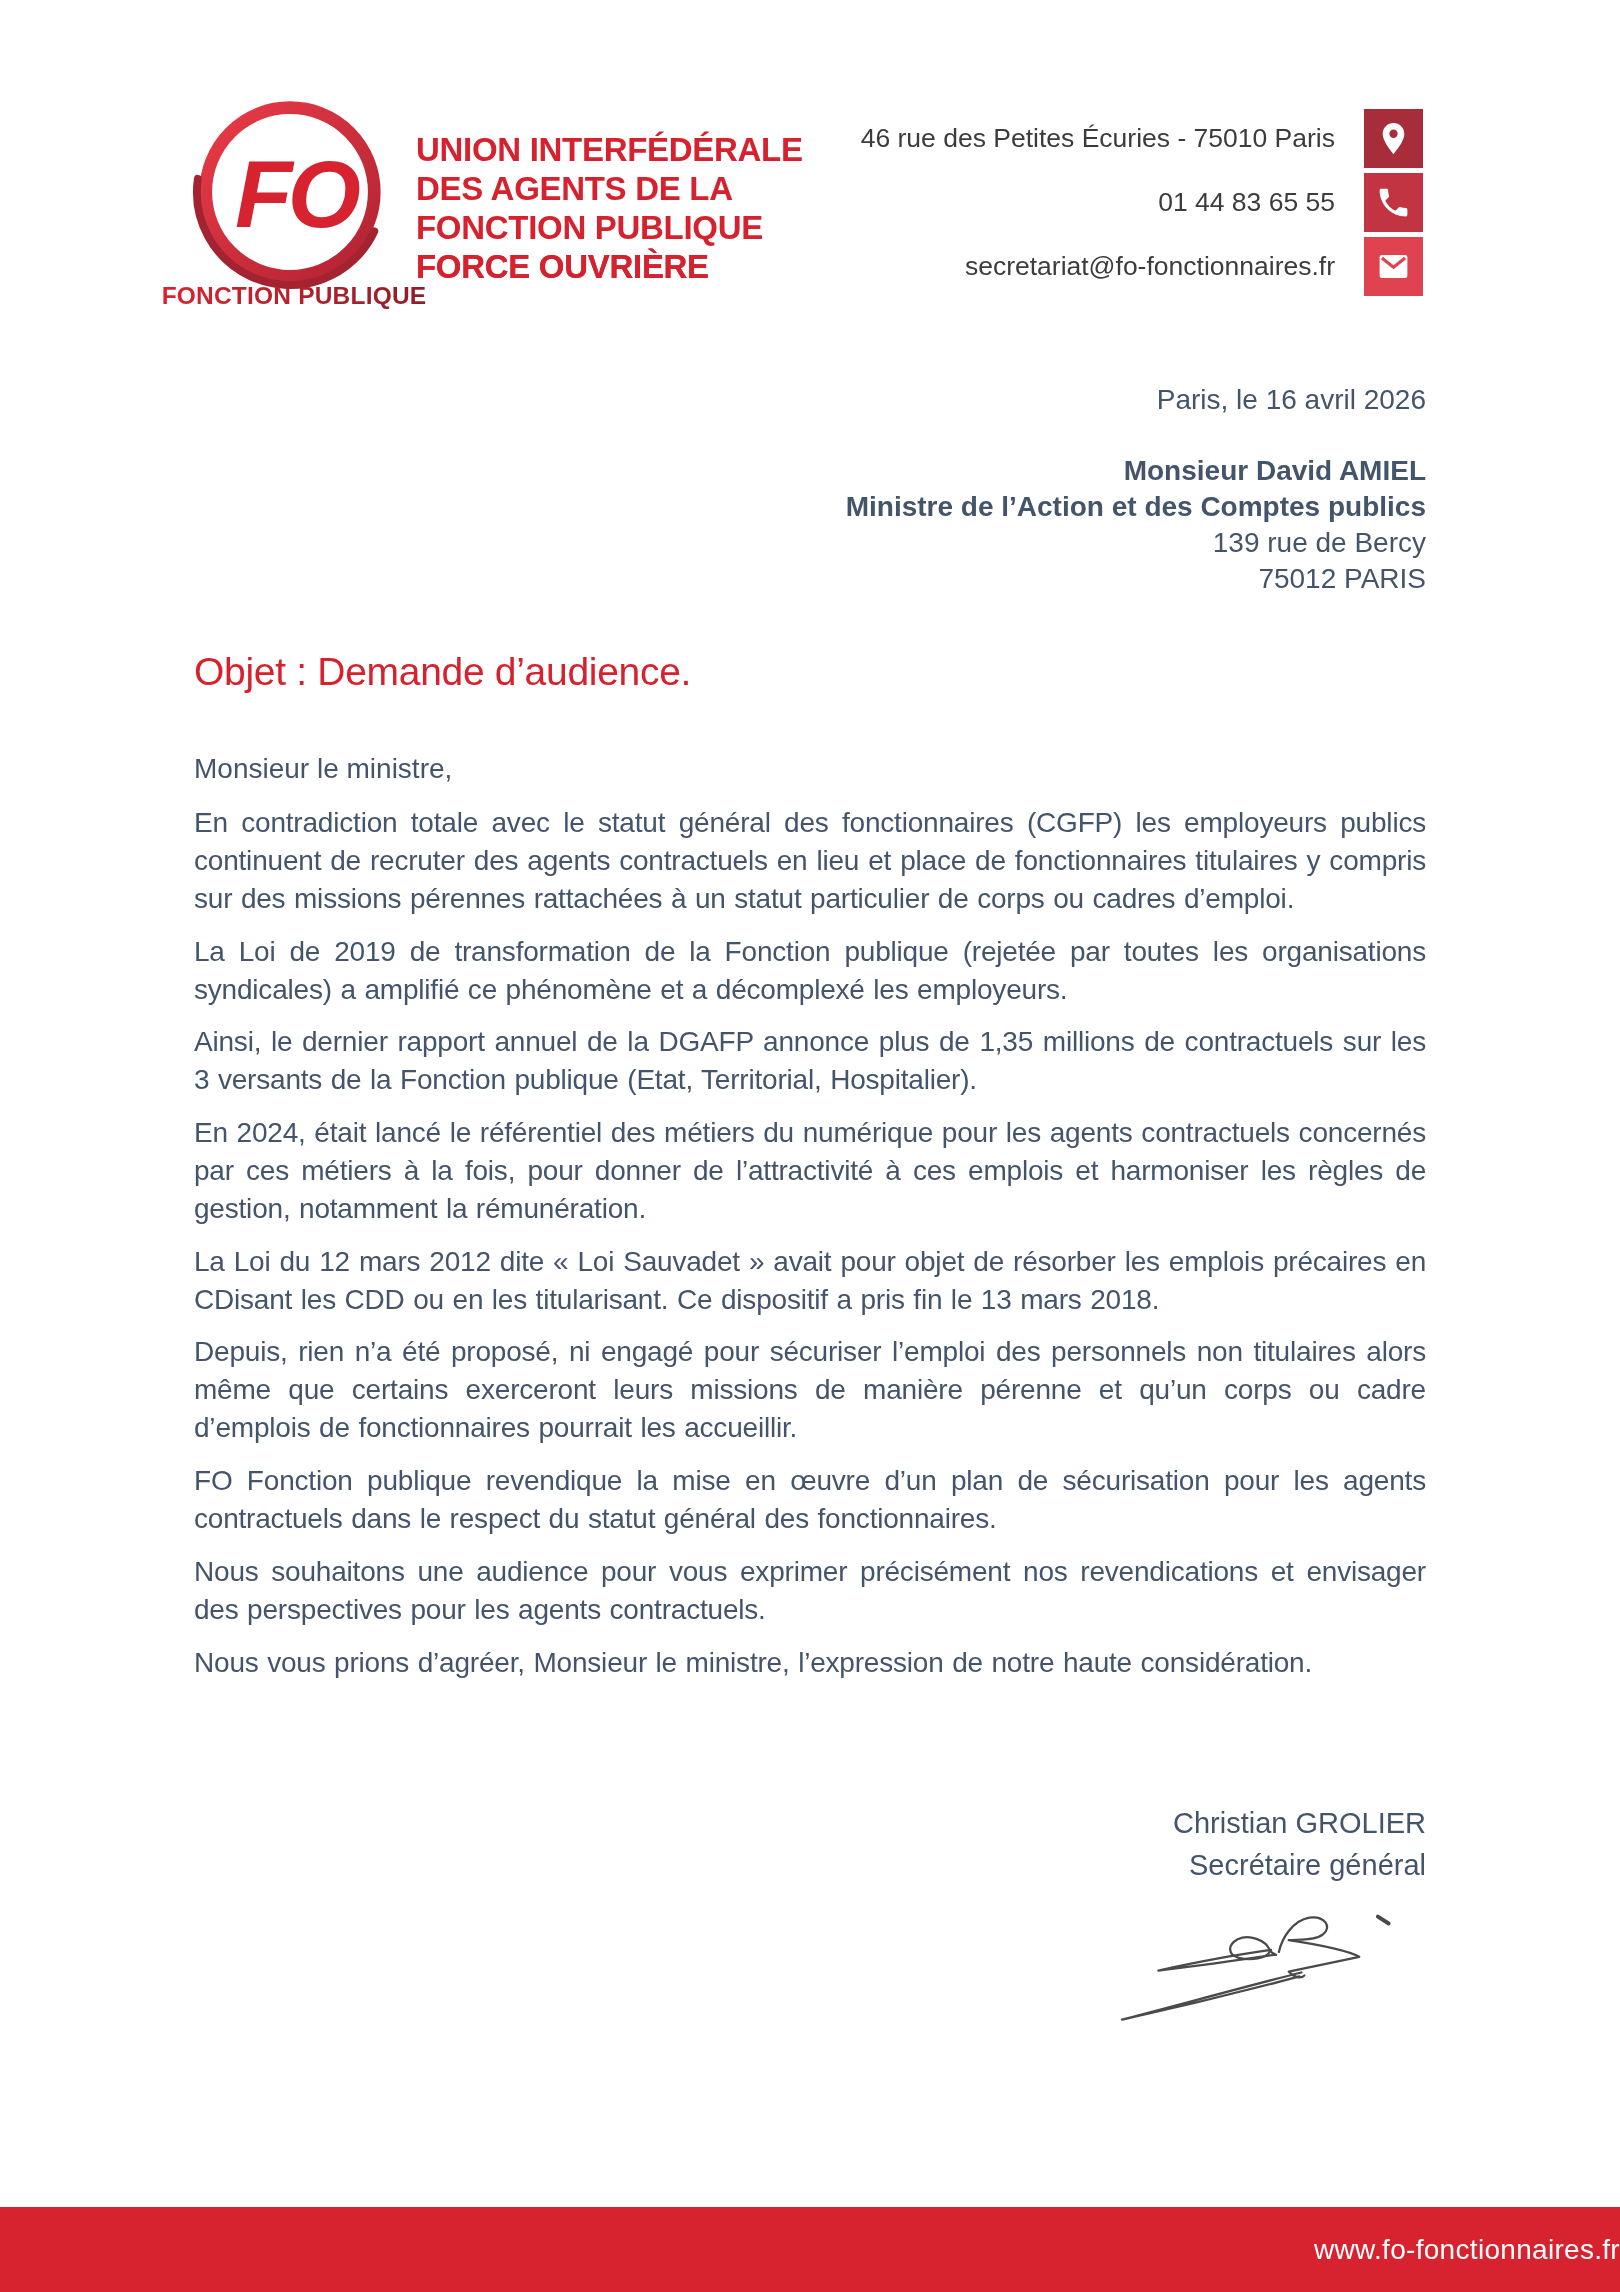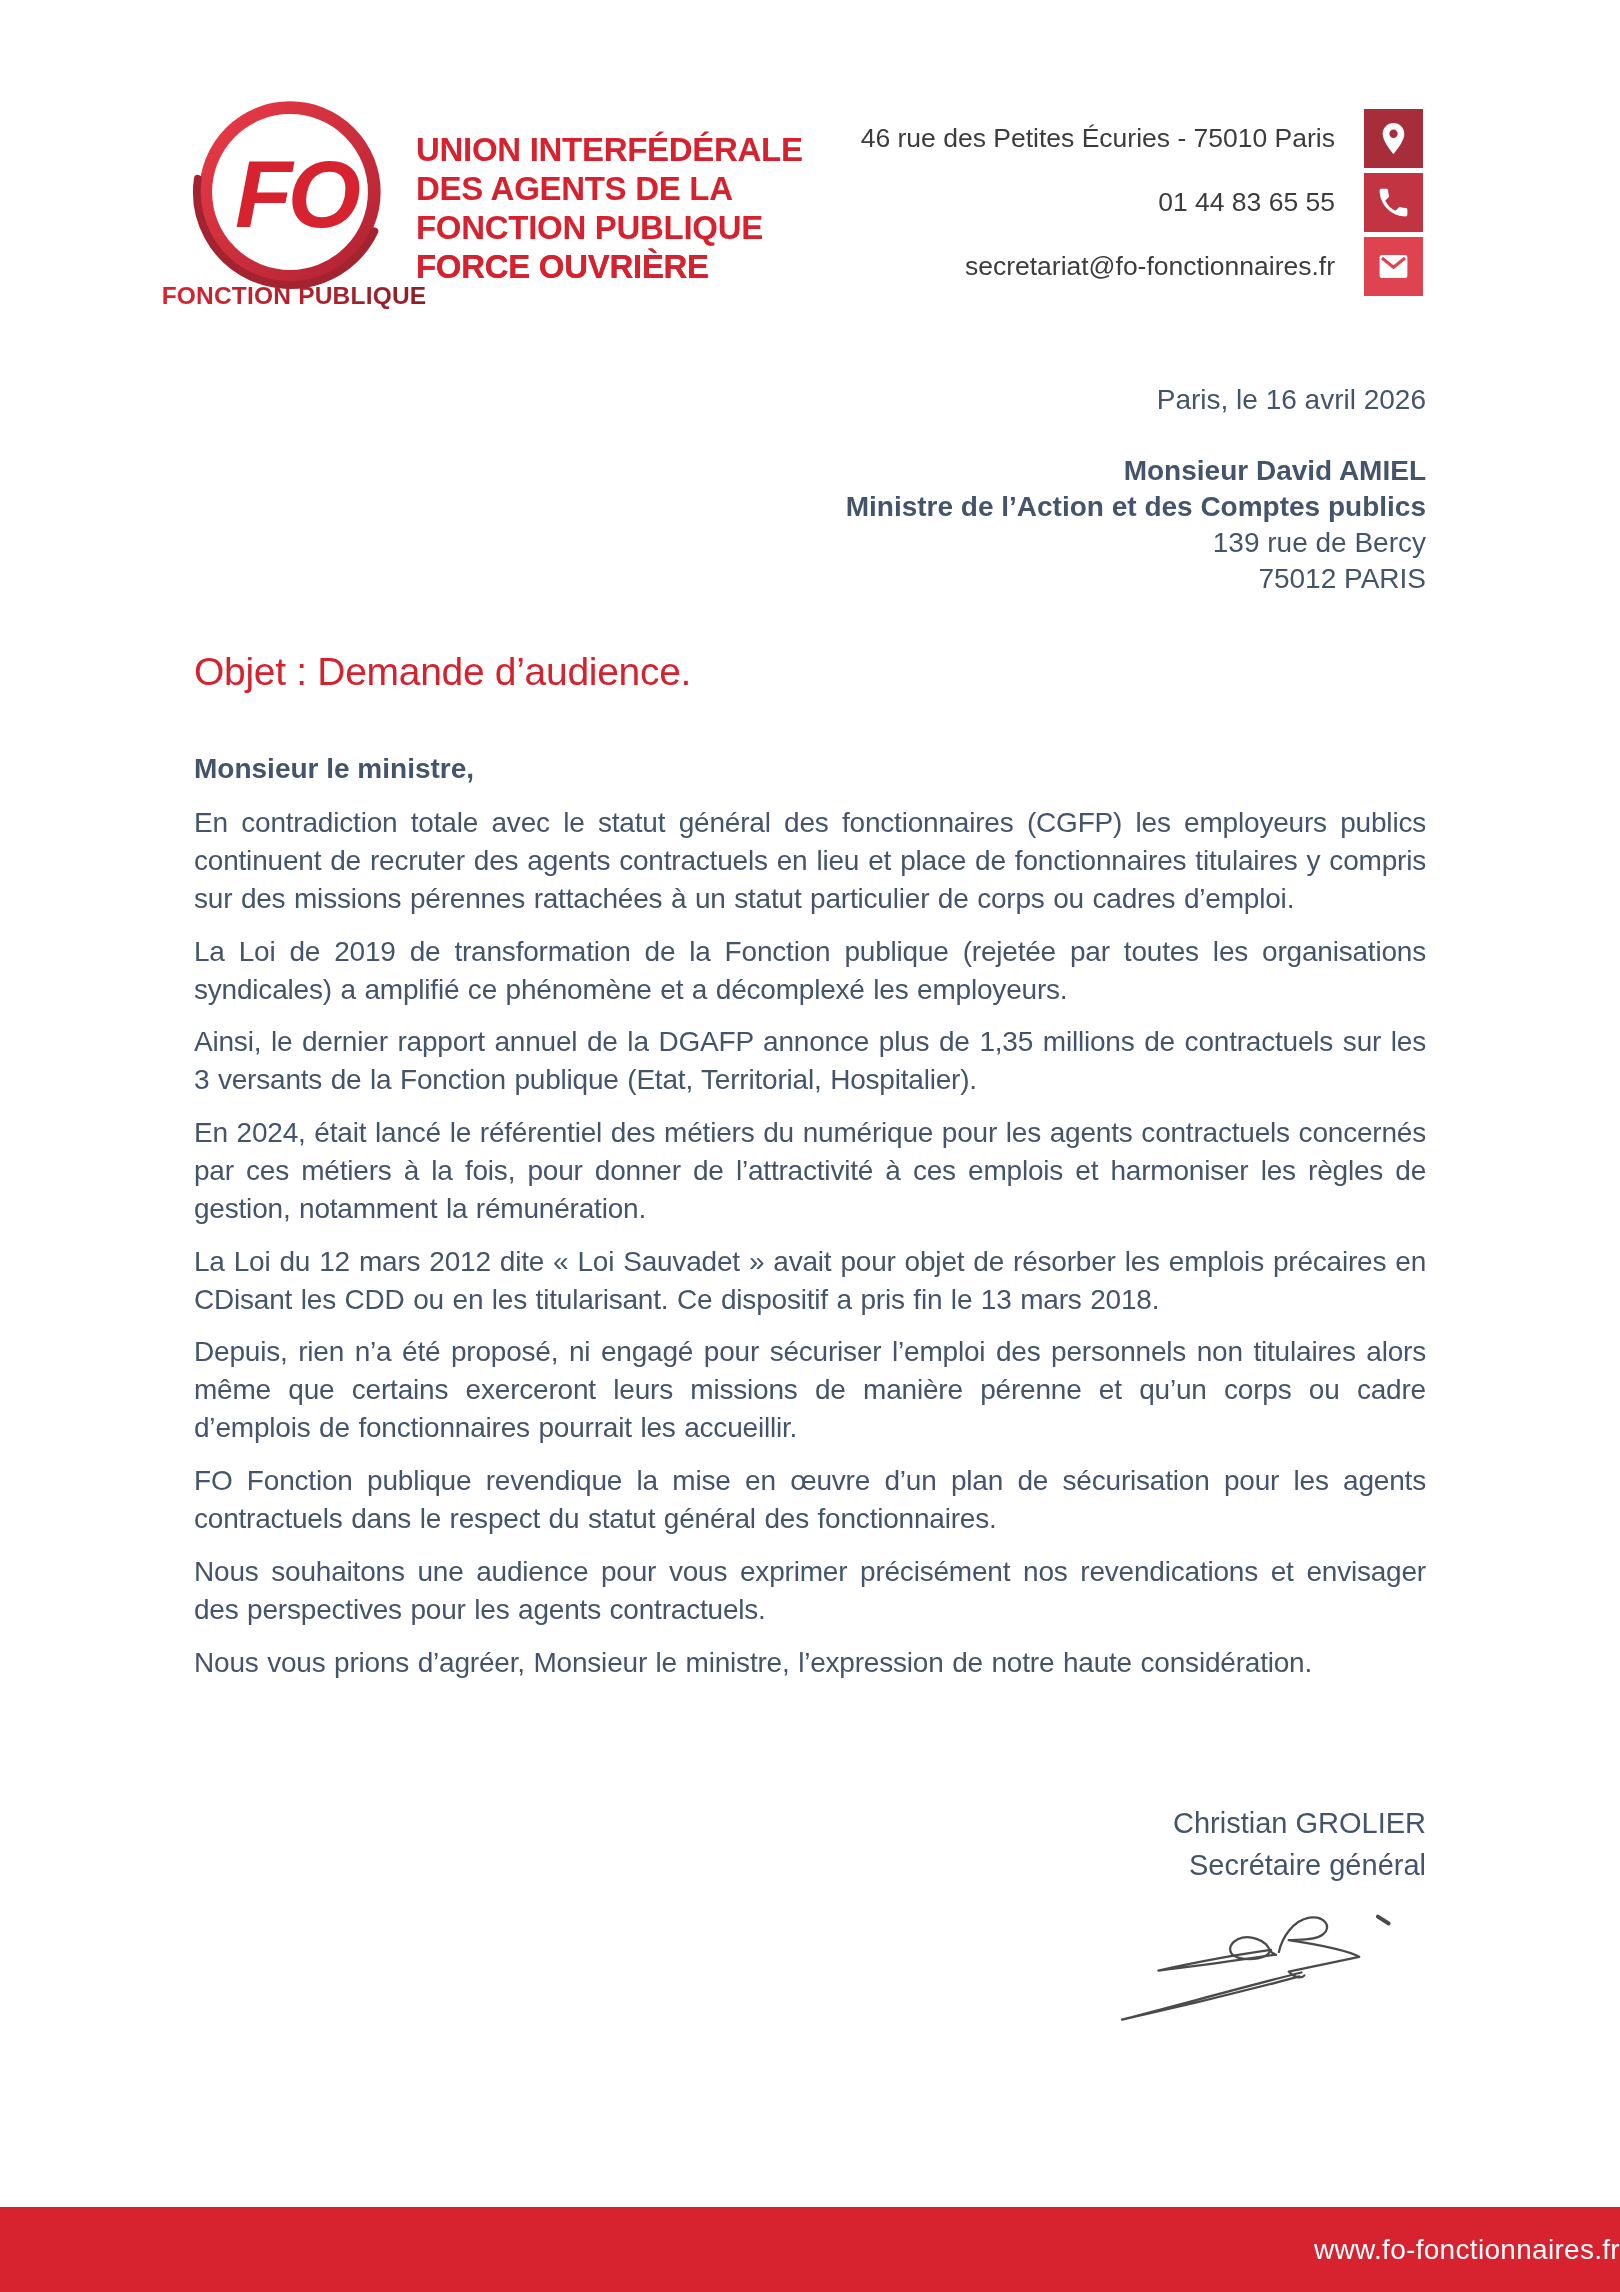--- a/index.html
+++ b/index.html
@@ -33,21 +33,21 @@
   .sq-mail     { background:#e04350; }
 
   
   .dateline { position:absolute; right:194px; top:384px; font-size:28px;
               color:#44546a; white-space:nowrap; }
   .recipient { position:absolute; right:194px; top:453px; text-align:right;
                font-size:28px; line-height:36px; color:#44546a; }
   .recipient .bold { font-weight:bold; }
   .subject { position:absolute; left:194px; top:650px; font-size:39px;
              color:#d6222e; white-space:nowrap; letter-spacing:-0.3px; }
-  .salutation { position:absolute; left:194px; top:753px; font-size:28px; color:#44546a;font-weight:bold; }
+  .salutation { position:absolute; left:194px; top:753px; font-size:28px; color:#44546a; }
   .letter-body { position:absolute; left:194px; top:804px; width:1232px; }
   .letter-body .para { font-size:28px; line-height:38px; text-align:justify;
                        letter-spacing:-0.2px; word-spacing:1px;
                        color:#44546a; margin-bottom:14.7px; }
   .sig-block { position:absolute; right:194px; top:1802px; text-align:right;
                font-size:29px; line-height:42px; color:#44546a; }
   .sig-svg { position:absolute; left:1078px; top:1890px; width:392px; height:167px; }
 
   
   .footer { position:absolute; left:0; bottom:0; width:1620px; height:86px;

